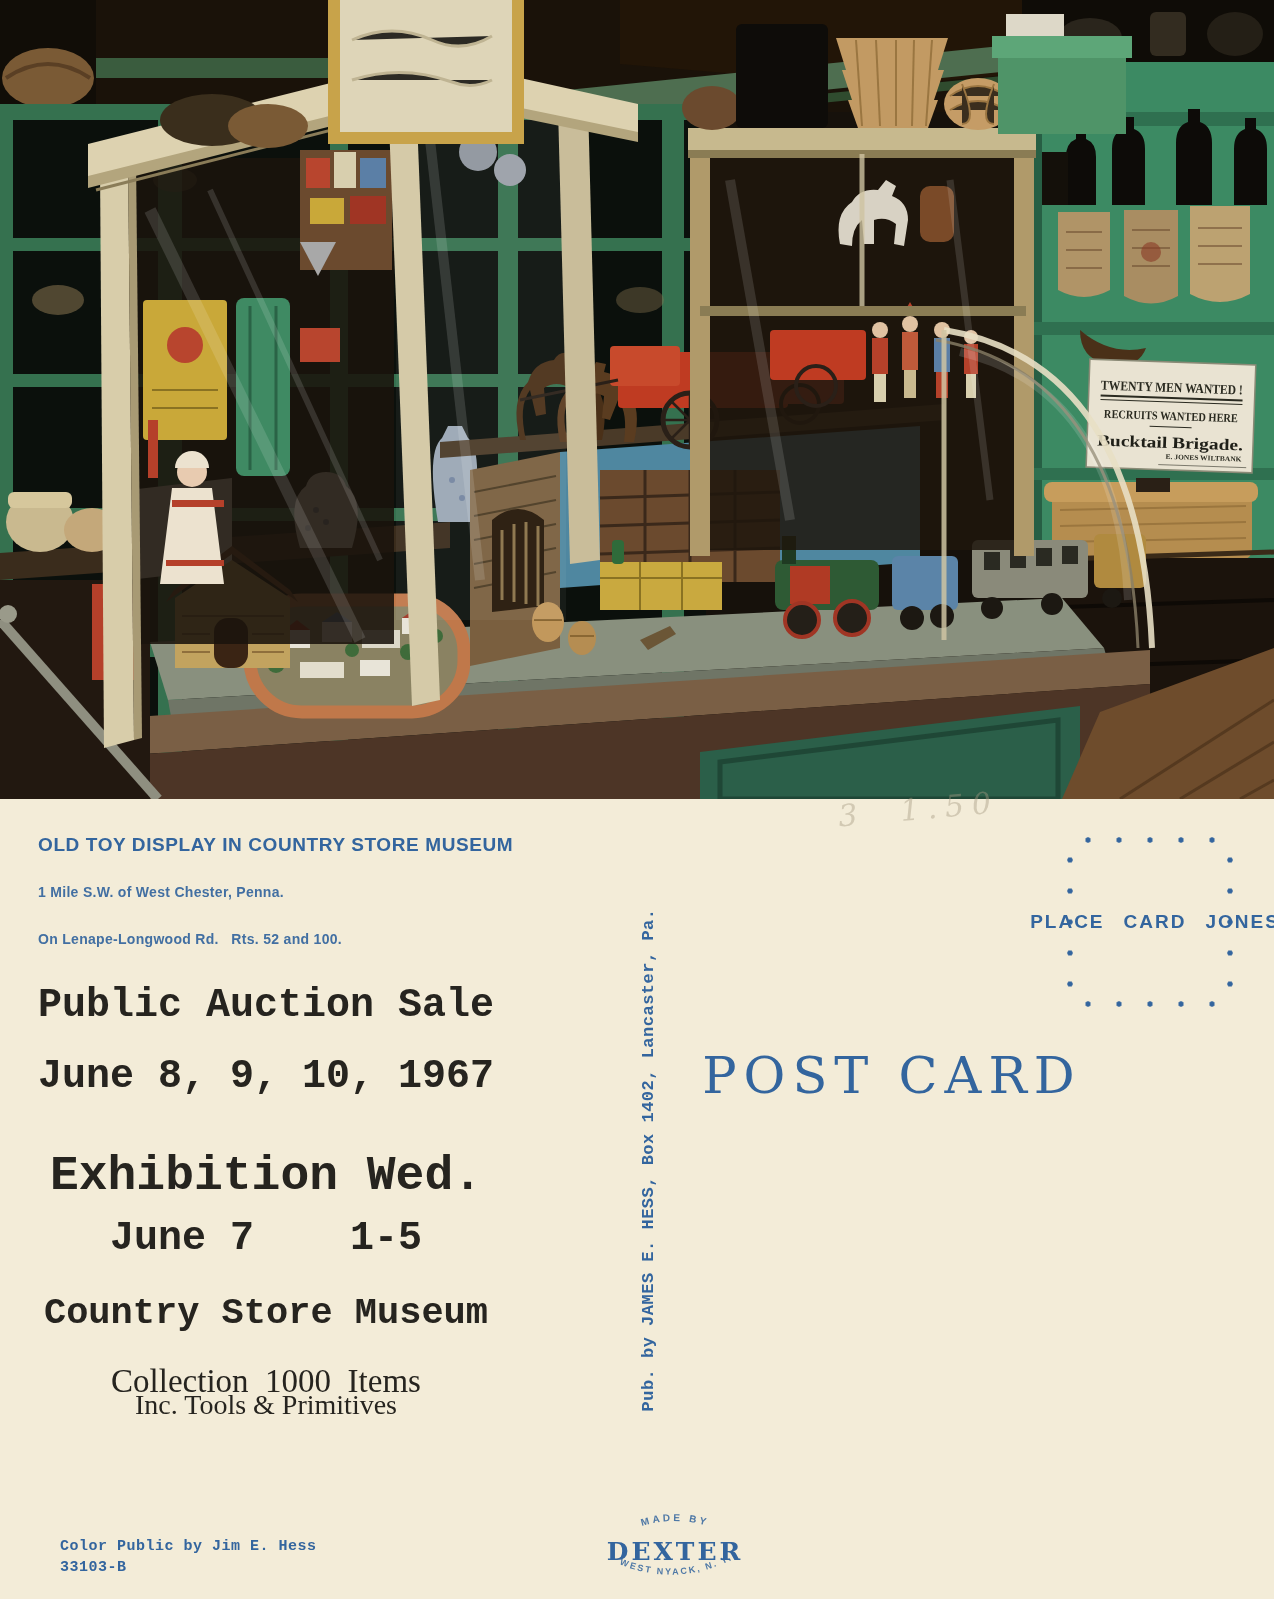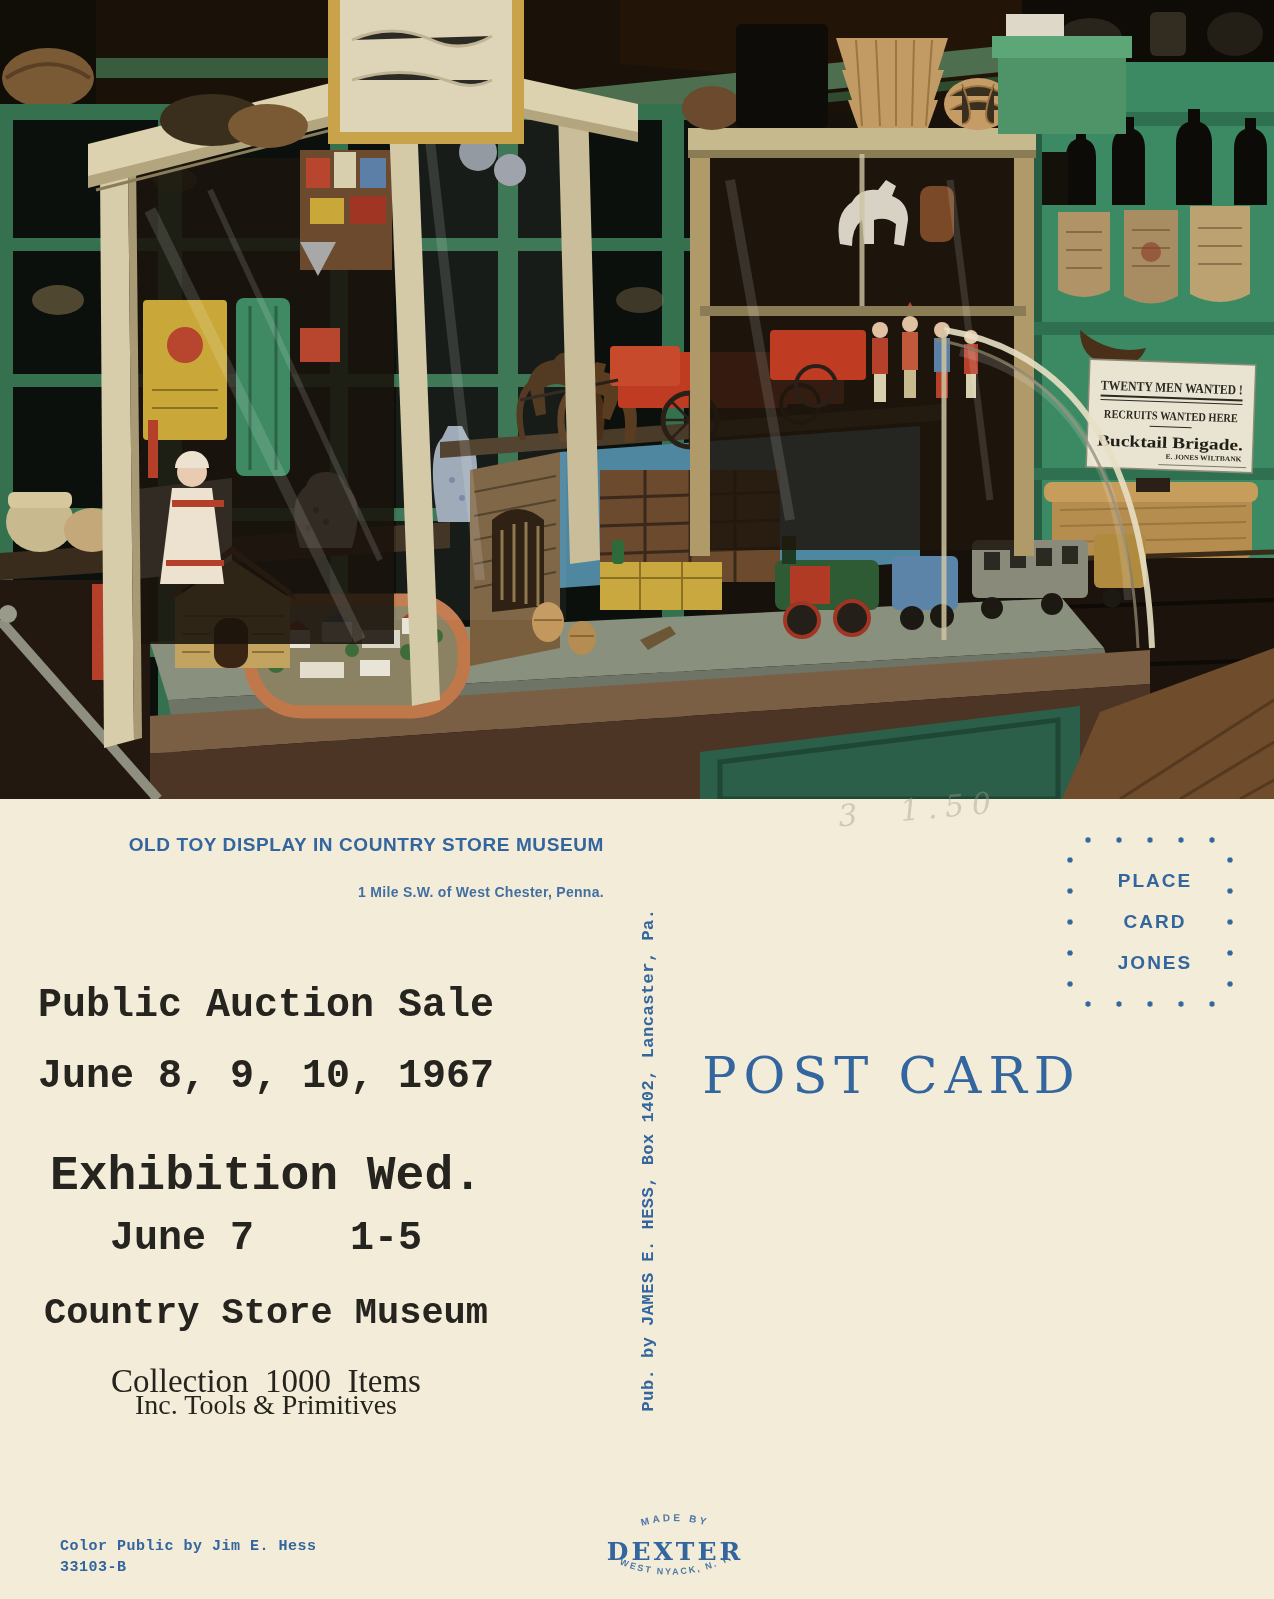--- a/index.html
+++ b/index.html
@@ -3,33 +3,33 @@
 <meta charset="utf-8">
 <style>
   html,body{margin:0;padding:0;}
   body{width:1274px;height:1599px;overflow:hidden;background:#6b6b6b;}
   .postcard{position:relative;width:1274px;height:1599px;background:var(--card-background,#f3ecd8);font-family:"Liberation Sans",sans-serif;}
   .photo-wrap{position:absolute;left:0;top:0;width:1274px;height:799px;}
   .photo-wrap svg{display:block;}
   .pre{white-space:pre;}
 
   
-  .caption{position:absolute;left:38px;top:834px;width:566px;text-align:right;color:var(--blue-ink,#33659e);}
+  .caption{position:absolute;left:38px;top:834px;width:566px;text-align:left;color:var(--blue-ink,#33659e);}
   .caption .t{font-weight:bold;font-size:19px;letter-spacing:.6px;line-height:22px;}
   .caption .l{font-size:14px;font-weight:bold;line-height:21px;letter-spacing:.3px;opacity:.92;margin-top:26px;}
 
   
   .pencil{position:absolute;left:838px;top:788px;width:240px;color:var(--pencil,#a59a82);opacity:.42;font:italic 30px "DejaVu Serif",serif;transform:rotate(-5deg);letter-spacing:8px;}
 
   
   .stampbox{position:absolute;left:1066px;top:836px;width:168px;height:172px;}
   .stampbox .dh,.stampbox .dv{position:absolute;background-image:radial-gradient(circle,var(--blue-ink,#33659e) 2.4px,transparent 3px);}
   .dh{left:0;right:0;height:8px;background-size:31px 8px;background-position:center;}
   .dv{top:10px;bottom:10px;width:8px;background-size:8px 31px;background-position:center;}
-  .stampbox .txt{position:absolute;inset:0;display:flex;flex-direction:column;align-items:center;justify-content:center;gap:19px;padding-left:10px;color:var(--blue-ink,#33659e);font-weight:bold;font-size:19px;letter-spacing:2px;}
+  .stampbox .txt{position:absolute;inset:0;display:flex;flex-direction:row;align-items:center;justify-content:center;gap:19px;padding-left:10px;color:var(--blue-ink,#33659e);font-weight:bold;font-size:19px;letter-spacing:2px;}
 
   
   .announce{position:absolute;left:16px;top:983px;width:500px;color:var(--black-ink,#26241f);}
   .announce div{position:absolute;left:0;width:100%;text-align:center;}
   .slab{font-family:"Liberation Mono",monospace;font-weight:bold;}
   .ser{font-family:"Liberation Serif",serif;}
   .a1{top:0;font-size:40px;}
   .a2{top:71px;font-size:40px;}
   .a3{top:166px;font-size:48px;}
   .a4{top:233px;font-size:40px;}
@@ -461,20 +461,21 @@
       <line x1="944" y1="330" x2="944" y2="640" stroke="#cfc4a2" stroke-width="5" opacity="0.85"></line>
     </g>
   </svg>
   </div>
 
   <div class="pencil pre">3  1.50</div>
 
   <div class="caption">
     <div class="t">OLD TOY DISPLAY IN COUNTRY STORE MUSEUM</div>
     <div class="l">1 Mile S.W. of West Chester, Penna.</div>
+    <div class="l pre">On Lenape-Longwood Rd.   Rts. 52 and 100.</div>
   </div>
 
   <div class="stampbox">
     <div class="dh" style="top:0;"></div>
     <div class="dh" style="bottom:0;"></div>
     <div class="dv" style="left:0;"></div>
     <div class="dv" style="right:0;"></div>
     <div class="txt">
       <span>PLACE</span>
       <span>CARD</span>

